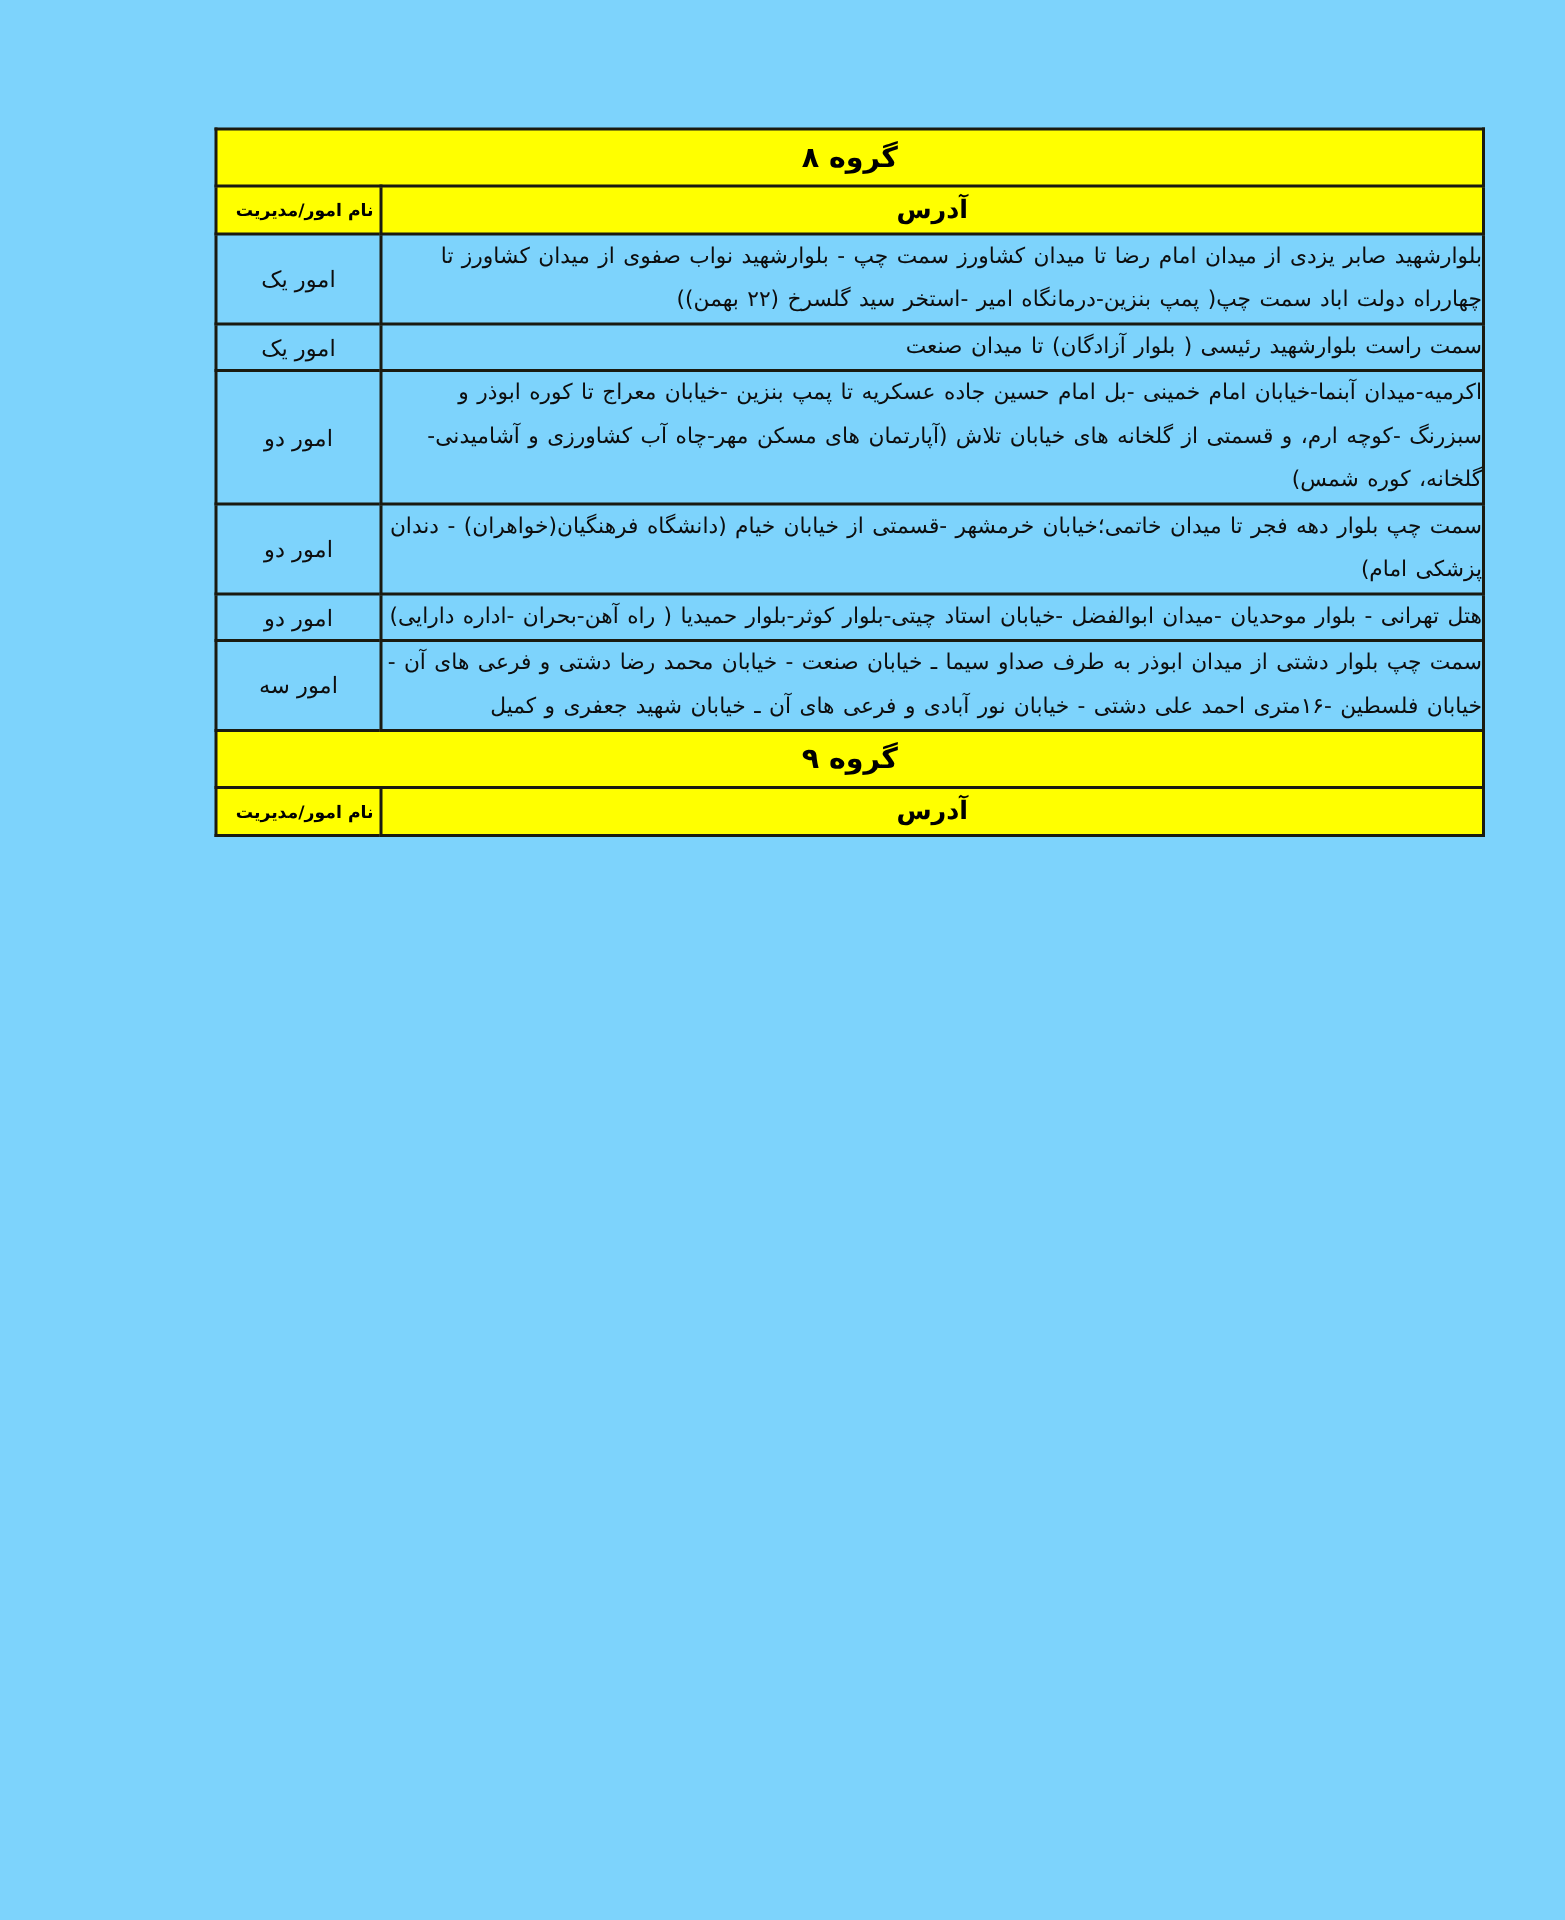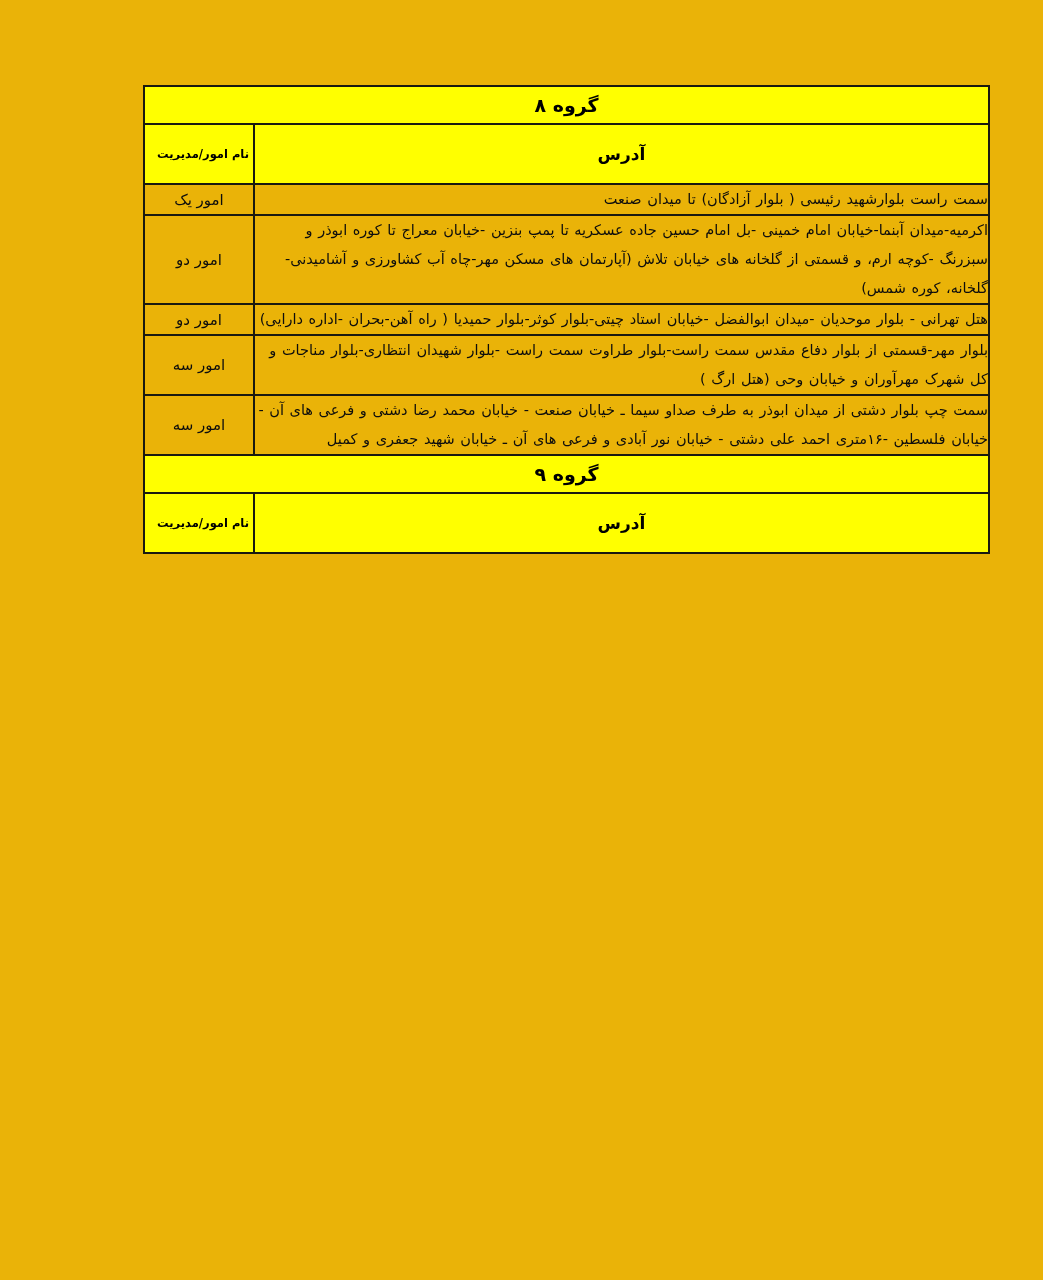--- a/index.html
+++ b/index.html
@@ -10,21 +10,21 @@
   body {
     width: 1043px;
     height: 1280px;
     font-family: "DejaVu Sans", "Liberation Sans", sans-serif;
     direction: rtl;
   }
   .page {
     position: relative;
     width: 1043px;
     height: 1280px;
-    background: #eab308;
+    background: #7dd3fc;
     box-sizing: border-box;
   }
   .table-wrap {
     position: absolute;
     top: 85px;
     right: 53px;
     width: 845px;
   }
   table.sched {
     width: 845px;
@@ -57,21 +57,21 @@
     color: #000000;
     height: 30px;
   }
   .col-head.addr {
     text-align: center;
     font-size: 17px;
   }
   .col-head.mgmt {
     text-align: right;
     font-size: 11.5px;
-    padding: 14px 4px;
+    padding: 0 4px;
   }
   
   td.addr-cell {
     text-align: right;
     font-size: 14.5px;
     line-height: 2.0;
     color: #0d0d0d;
     padding: 7px 9px 7px 9px;
     word-spacing: 1px;
   }
@@ -94,34 +94,38 @@
       </colgroup>
       <tbody id="table-body">
           <tr>
             <td class="group-banner" colspan="2">گروه ۸</td>
           </tr>
           <tr>
             <td class="col-head addr">آدرس</td>
             <td class="col-head mgmt">نام امور/مدیریت</td>
           </tr>
           <tr>
+            <td class="addr-cell">بلوارشهید صابر یزدی از میدان امام رضا تا میدان کشاورز سمت چپ  - بلوارشهید نواب صفوی از میدان کشاورز  تا چهارراه دولت اباد سمت چپ( پمپ بنزین-درمانگاه امیر -استخر سید گلسرخ (۲۲ بهمن))</td>
+            <td class="mgmt-cell">امور یک</td>
+          </tr>
+          <tr>
             <td class="addr-cell">سمت راست بلوارشهید رئیسی ( بلوار آزادگان) تا میدان صنعت</td>
             <td class="mgmt-cell">امور یک</td>
           </tr>
           <tr>
             <td class="addr-cell">اکرمیه-میدان آبنما-خیابان امام خمینی -بل امام حسین جاده عسکریه تا پمپ بنزین -خیابان معراج تا کوره ابوذر و سبزرنگ -کوچه ارم، و قسمتی از گلخانه های خیابان تلاش (آپارتمان های مسکن مهر-چاه آب کشاورزی و آشامیدنی-گلخانه، کوره شمس)</td>
             <td class="mgmt-cell">امور دو</td>
           </tr>
           <tr>
-            <td class="addr-cell">هتل تهرانی - بلوار موحدیان -میدان ابوالفضل -خیابان استاد چیتی-بلوار کوثر-بلوار حمیدیا ( راه آهن-بحران -اداره دارایی)</td>
+            <td class="addr-cell">سمت چپ بلوار دهه فجر تا میدان خاتمی؛خیابان خرمشهر -قسمتی از خیابان خیام (دانشگاه فرهنگیان(خواهران) - دندان پزشکی امام)</td>
             <td class="mgmt-cell">امور دو</td>
           </tr>
           <tr>
-            <td class="addr-cell">بلوار مهر-قسمتی از بلوار دفاع مقدس سمت راست-بلوار طراوت سمت راست -بلوار شهیدان انتظاری-بلوار مناجات و کل شهرک مهرآوران و خیابان وحی (هتل ارگ )</td>
-            <td class="mgmt-cell">امور سه</td>
+            <td class="addr-cell">هتل تهرانی - بلوار موحدیان -میدان ابوالفضل -خیابان استاد چیتی-بلوار کوثر-بلوار حمیدیا ( راه آهن-بحران -اداره دارایی)</td>
+            <td class="mgmt-cell">امور دو</td>
           </tr>
           <tr>
             <td class="addr-cell">سمت چپ بلوار دشتی از  میدان ابوذر به طرف صداو سیما  ـ خیابان صنعت - خیابان محمد رضا دشتی و فرعی های آن - خیابان فلسطین -۱۶متری احمد علی دشتی - خیابان نور آبادی و فرعی های آن ـ خیابان شهید جعفری و کمیل</td>
             <td class="mgmt-cell">امور سه</td>
           </tr>
           <tr>
             <td class="group-banner" colspan="2">گروه ۹</td>
           </tr>
           <tr>
             <td class="col-head addr">آدرس</td>

